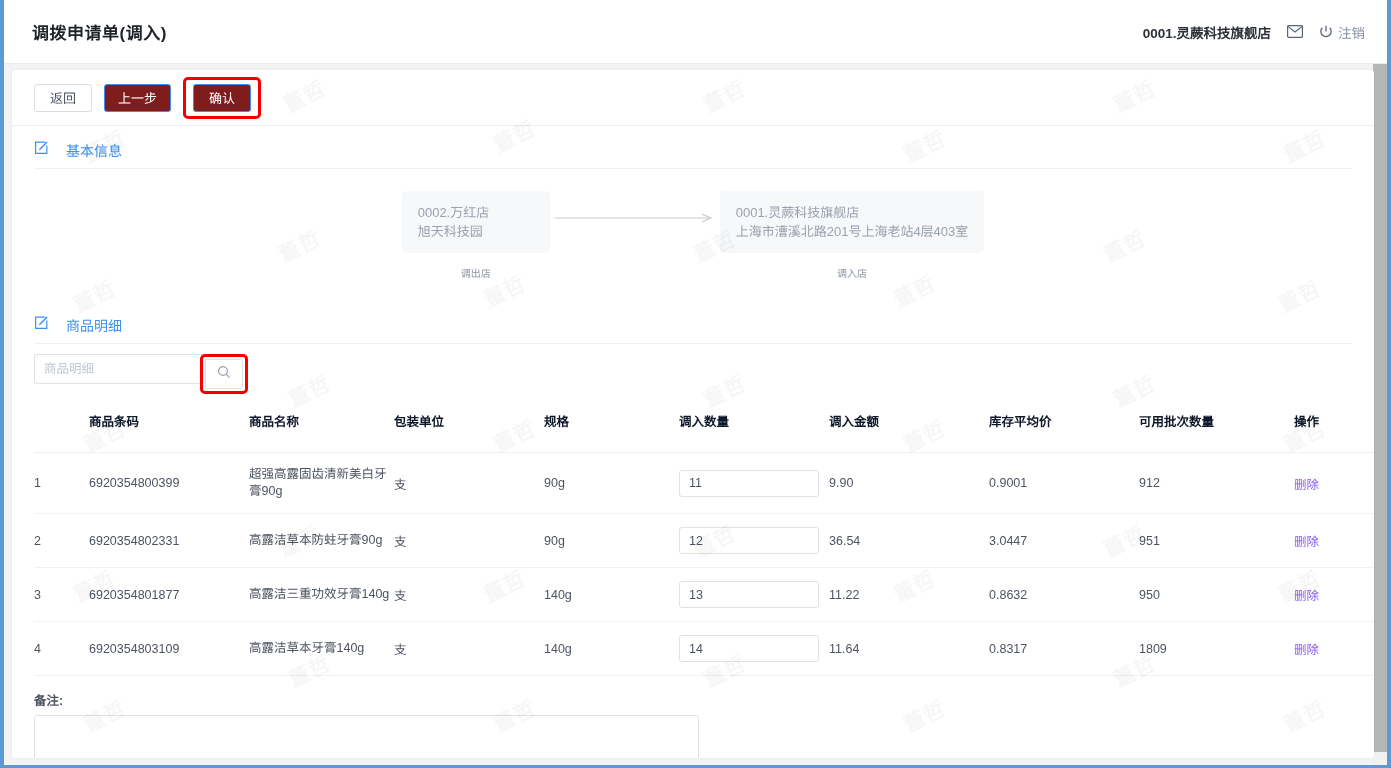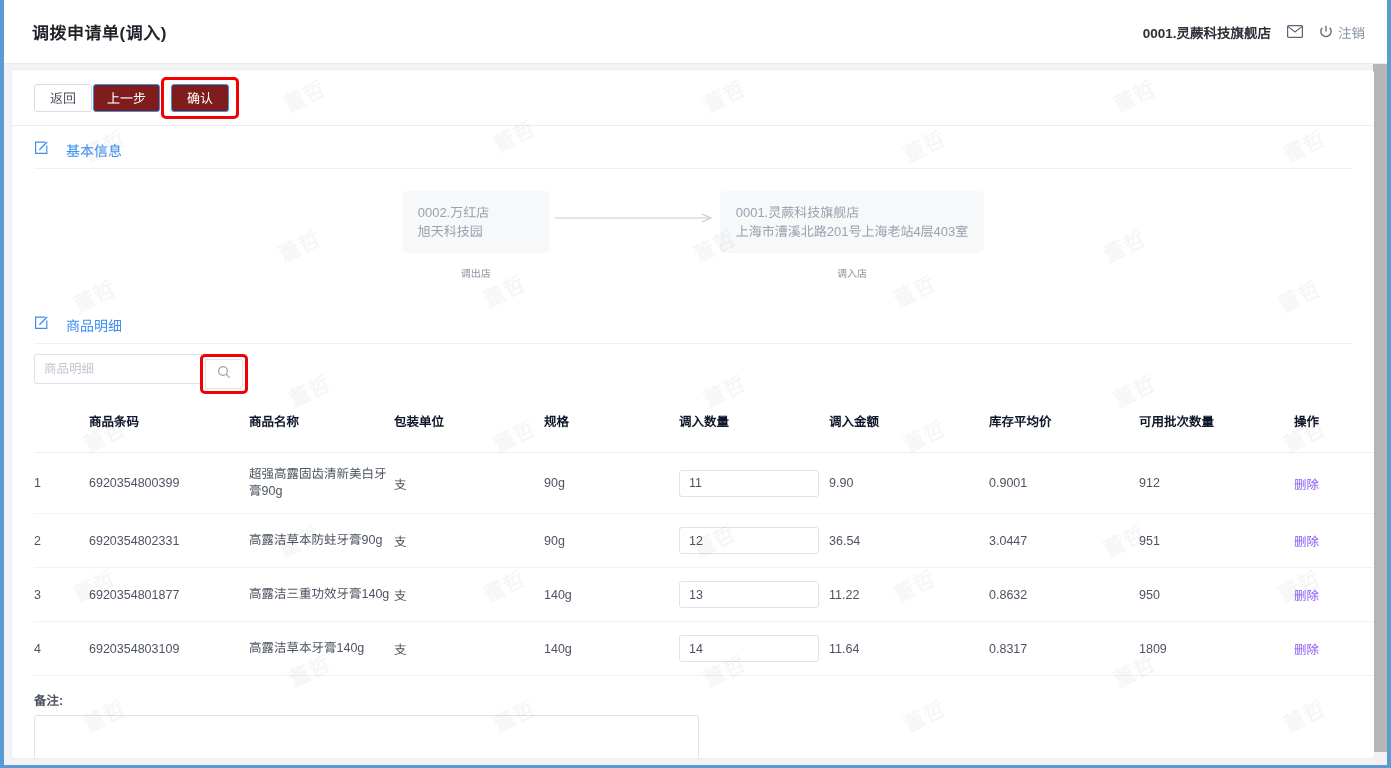--- a/index.html
+++ b/index.html
@@ -92,21 +92,21 @@
     letter-spacing: 1px;
   }
 
   .card-inner { position: relative; z-index: 2; }
 
   
   .toolbar {
     height: 56px;
     display: flex; align-items: center;
     padding-left: 22px;
-    gap: 1px;
+    gap: 12px;
     border-bottom: 1px solid #eceef1;
   }
   .btn {
     height: 28px; min-width: 58px;
     border-radius: 3px;
     font-size: 13px;
     display: inline-flex; align-items: center; justify-content: center;
     cursor: pointer;
     padding: 0 13px;
     border: 1px solid transparent;

